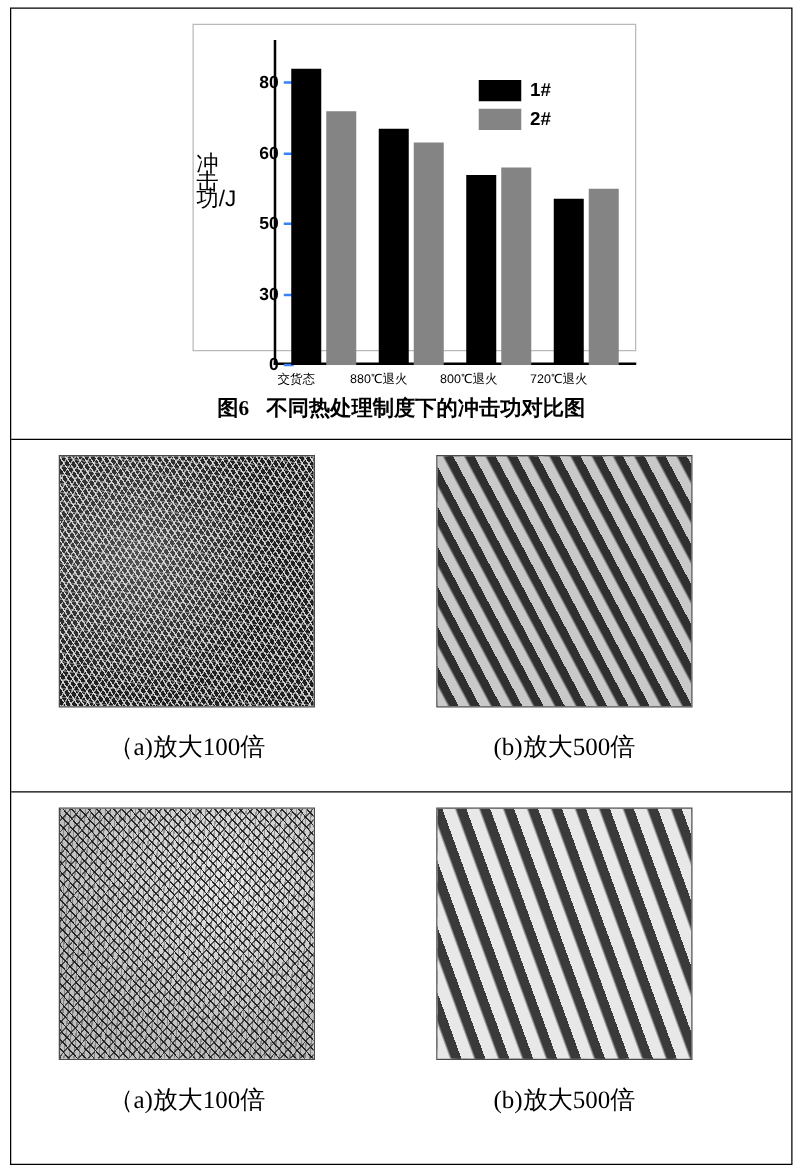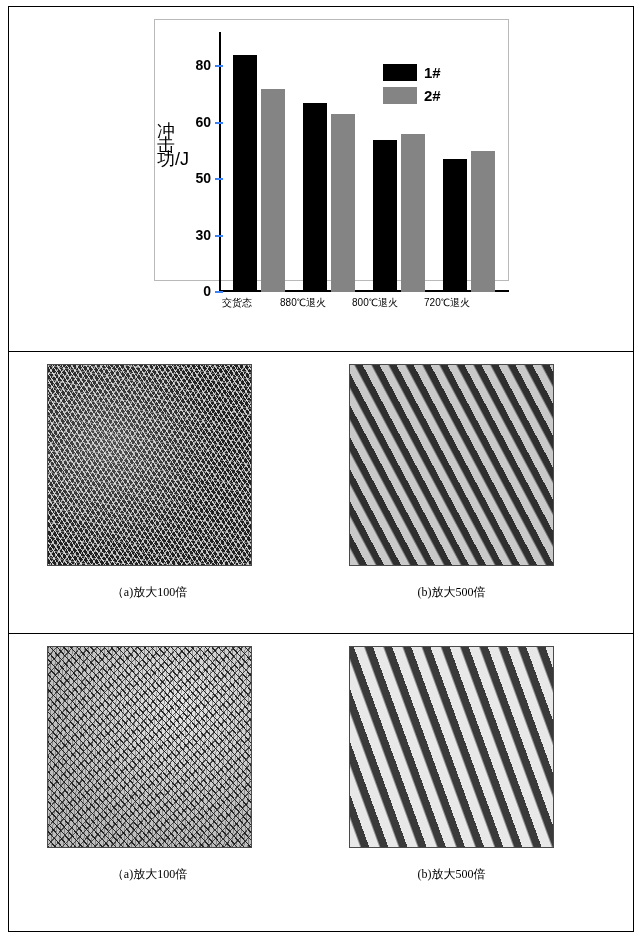--- a/index.html
+++ b/index.html
@@ -64,21 +64,21 @@
   .axis-x {
     position: absolute;
     left: 64px;
     top: 270px;
     width: 290px;
     height: 2px;
     background: #000;
   }
   .ytick {
     position: absolute;
-    left: 60px;
+    left: 72px;
     width: 8px;
     height: 1.5px;
     background: #3b82f6;
     font-weight: bold;
   }
   .ytick-label {
     position: absolute;
     right: 100%;
     top: -8px;
     margin-right: 4px;
@@ -211,21 +211,21 @@
     width: 100%; height: 100%;
     background-color: #4a4a4a;
     background-image:
       repeating-linear-gradient(70deg, #e8e8e8 0px, #e8e8e8 9px, #3a3a3a 11px, #3a3a3a 18px),
       repeating-linear-gradient(25deg, rgba(240,240,240,0.5) 0px, rgba(240,240,240,0.5) 5px, rgba(40,40,40,0.6) 7px, rgba(40,40,40,0.6) 16px),
       repeating-linear-gradient(110deg, rgba(255,255,255,0.2) 0px, rgba(255,255,255,0.2) 4px, rgba(0,0,0,0.25) 6px, rgba(0,0,0,0.25) 13px);
   }
   .sublabel {
     position: absolute;
     top: 220px;
-    font-size: 12px;
+    font-size: 20px;
     font-family: "Liberation Serif", serif;
     white-space: nowrap;
     text-align: center;
     width: 205px;
   }
   .sublabel.left { left: 38px; }
   .sublabel.right { left: 340px; }
 </style>
 </head>
 <body>
@@ -286,20 +286,23 @@
             <span class="legend-swatch s1"></span>
             <span class="legend-label">1#</span>
           </div>
           <div class="legend-row">
             <span class="legend-swatch s2"></span>
             <span class="legend-label">2#</span>
           </div>
         </div>
       </div>
 
+      <div class="caption" style="top:308px">
+        <span class="num">图6</span><span>不同热处理制度下的冲击功对比图</span>
+      </div>
     </div>
 
     <div class="hline" style="top:344px"></div>
 
     <div class="figblock" style="top:345px;height:281px">
       <div class="micro-row">
         <div class="micro left">
           <div class="tex-a"></div>
         </div>
         <div class="micro right">

